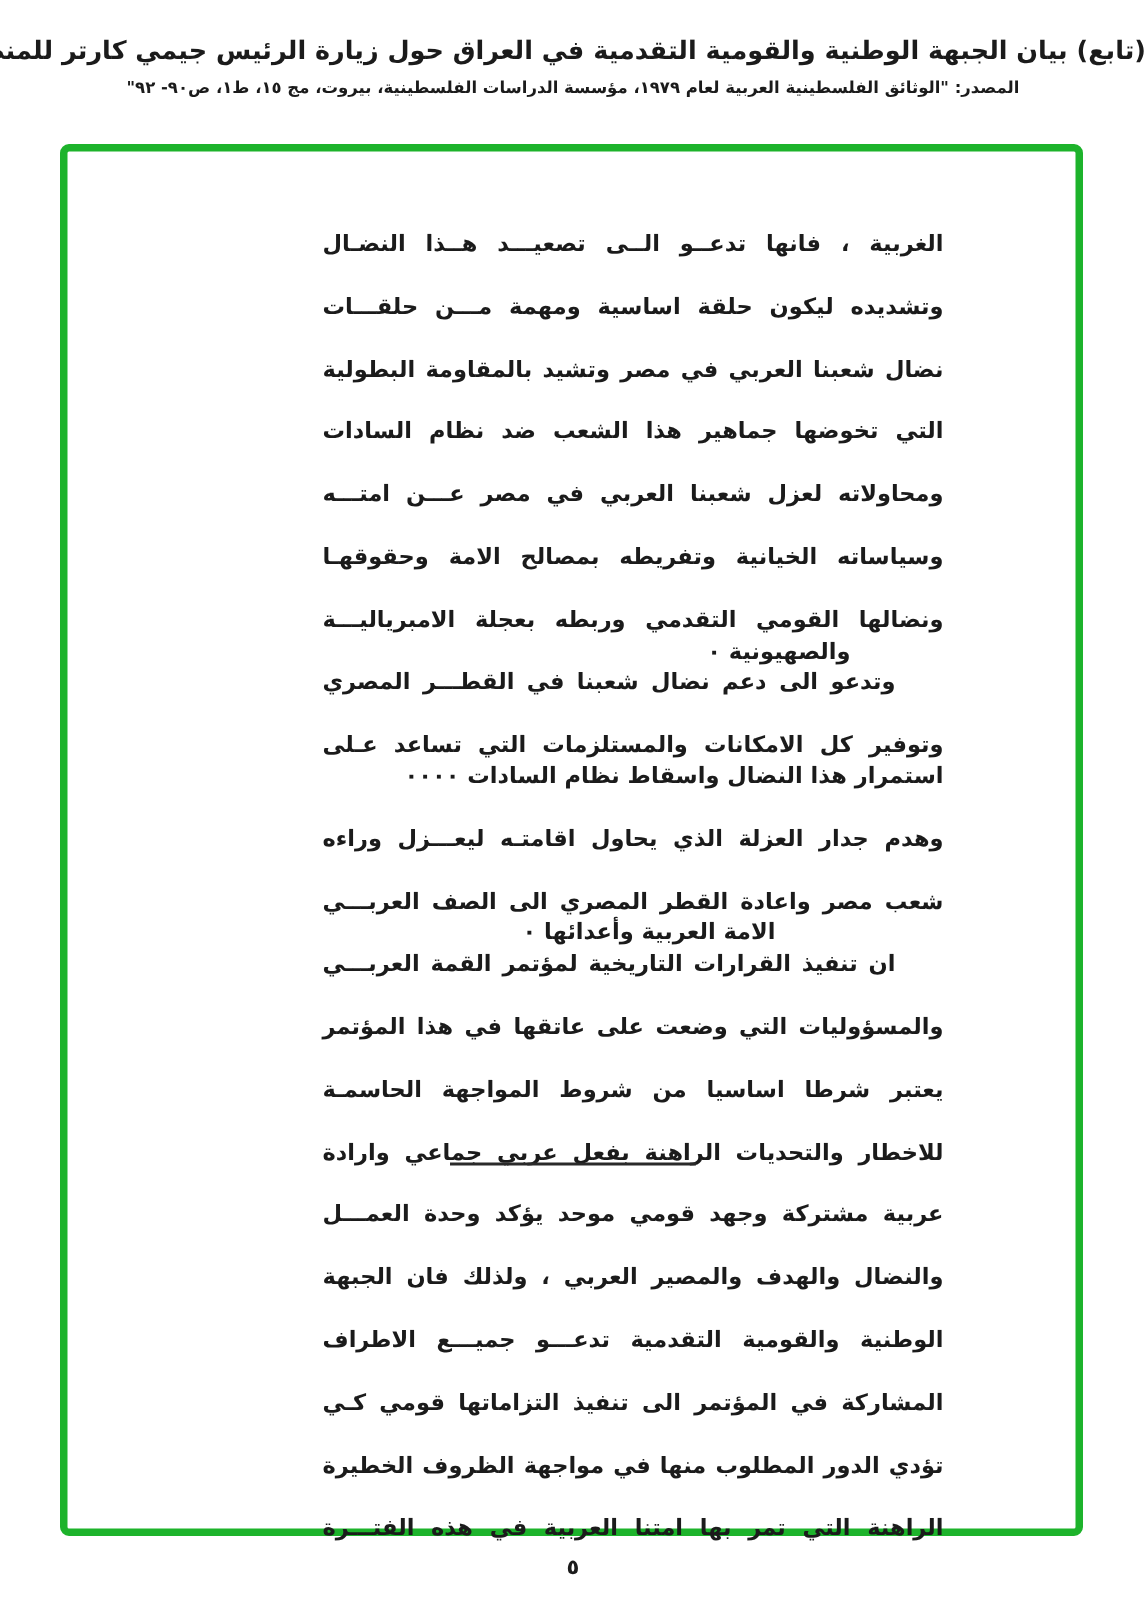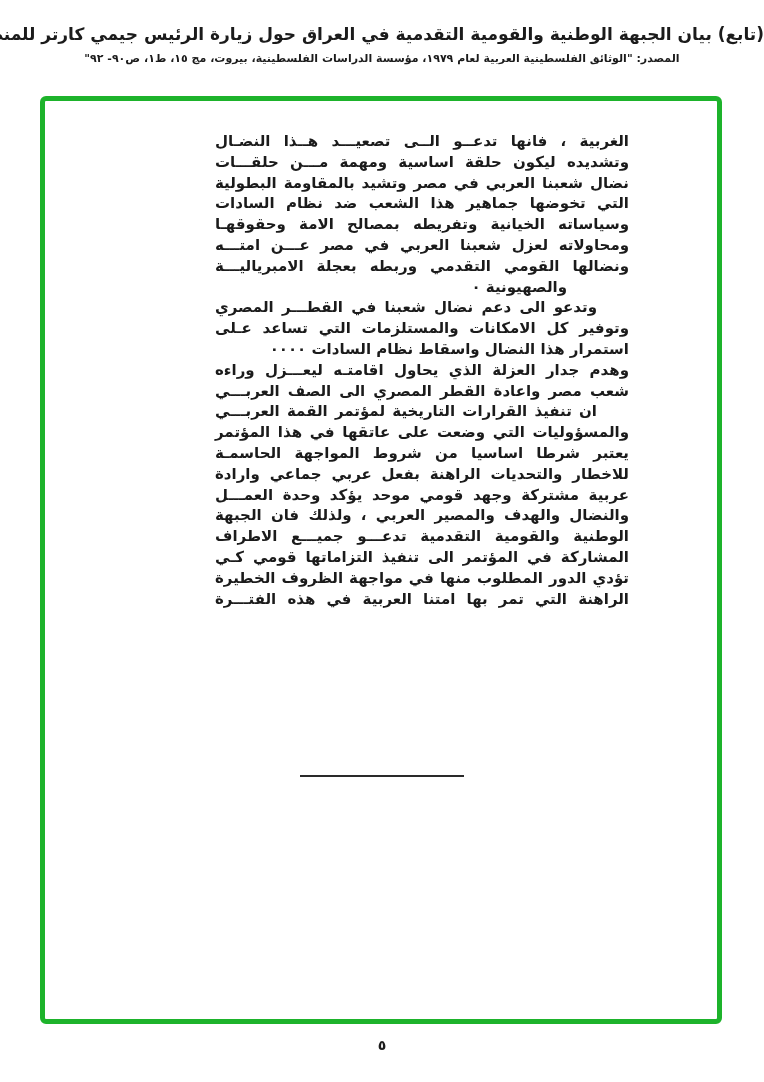--- a/index.html
+++ b/index.html
@@ -56,21 +56,21 @@
   }
   .line {
     height: 20.8px;
     line-height: 20.8px;
     font-size: 15px;
     font-weight: 700;
     white-space: nowrap;
     text-align: justify;
     text-align-last: justify;
   }
-  .align-full  { text-align-last: justify; }
+  .align-full  { text-align-last: justify; margin-top: 21px; }
   .align-first { text-align-last: justify; padding-right: 32px; }
   .align-end   { text-align-last: right;   padding-right: 112px; }
   .align-end-sm{ text-align-last: right;   padding-right: 62px; }
   .align-start { text-align-last: right; }
   .divider {
     position: absolute;
     left: 300px;
     top: 775px;
     width: 164px;
     height: 2px;
@@ -96,29 +96,30 @@
     <div class="source">المصدر: "الوثائق الفلسطينية العربية لعام ١٩٧٩،  مؤسسة الدراسات الفلسطينية، بيروت، مج ١٥، ط١، ص٩٠- ٩٢"</div>
   </header>
 
   <div class="highlight-box" style="border-color: rgb(29, 179, 43);"></div>
 
   <main class="body-text">
       <div class="line align-full">الغربية ، فانها تدعــو الــى تصعيـــد هــذا النضـال</div>
       <div class="line align-full">وتشديده ليكون حلقة اساسية ومهمة مـــن حلقـــات</div>
       <div class="line align-full">نضال شعبنا العربي في مصر وتشيد بالمقاومة البطولية</div>
       <div class="line align-full">التي تخوضها جماهير هذا الشعب ضد نظام السادات</div>
+      <div class="line align-full">ومحاولاته لعزل شعبنا العربي في مصر عـــن امتـــه</div>
       <div class="line align-full">وسياساته الخيانية وتفريطه بمصالح الامة وحقوقهـا</div>
-      <div class="line align-full">ومحاولاته لعزل شعبنا العربي في مصر عـــن امتـــه</div>
       <div class="line align-full">ونضالها القومي التقدمي وربطه بعجلة الامبرياليـــة</div>
       <div class="line align-end-sm">والصهيونية ٠</div>
       <div class="line align-first">وتدعو الى دعم نضال شعبنا في القطـــر المصري</div>
       <div class="line align-full">وتوفير كل الامكانات والمستلزمات التي تساعد عـلى</div>
       <div class="line align-start">استمرار هذا النضال واسقاط نظام السادات ٠٠٠٠</div>
       <div class="line align-full">وهدم جدار العزلة الذي يحاول اقامتـه ليعـــزل وراءه</div>
       <div class="line align-full">شعب مصر واعادة القطر المصري الى الصف العربـــي</div>
+      <div class="line align-end">الامة العربية وأعدائها ٠</div>
       <div class="line align-first">ان تنفيذ القرارات التاريخية لمؤتمر القمة العربـــي</div>
       <div class="line align-full">والمسؤوليات التي وضعت على عاتقها في هذا المؤتمر</div>
       <div class="line align-full">يعتبر شرطا اساسيا من شروط المواجهة الحاسمـة</div>
       <div class="line align-full">للاخطار والتحديات الراهنة بفعل عربي جماعي وارادة</div>
       <div class="line align-full">عربية مشتركة وجهد قومي موحد يؤكد وحدة العمـــل</div>
       <div class="line align-full">والنضال والهدف والمصير العربي ، ولذلك فان الجبهة</div>
       <div class="line align-full">الوطنية والقومية التقدمية تدعـــو جميـــع الاطراف</div>
       <div class="line align-full">المشاركة في المؤتمر الى تنفيذ التزاماتها قومي كـي</div>
       <div class="line align-full">تؤدي الدور المطلوب منها في مواجهة الظروف الخطيرة</div>
       <div class="line align-full">الراهنة التي تمر بها امتنا العربية في هذه الفتـــرة</div>

